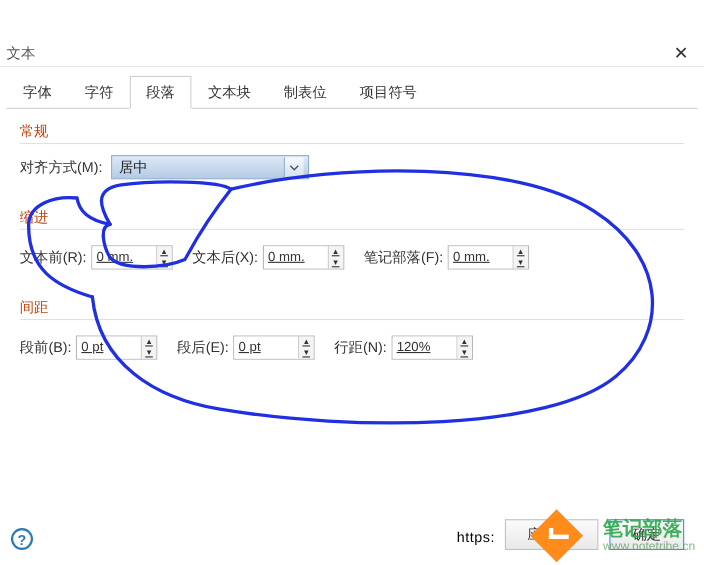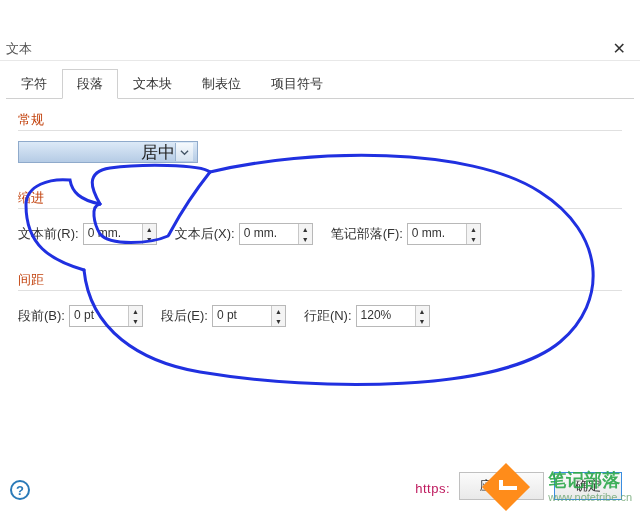--- a/index.html
+++ b/index.html
@@ -66,33 +66,34 @@
   .select {
     display: flex;
     align-items: center;
     width: 180px;
     height: 22px;
     background: linear-gradient(#dce9f7, #b5cbe5);
     border: 1px solid #8faacb;
     padding: 0 4px 0 6px;
     cursor: pointer;
   }
-  .select .val { flex: 1; font-size: 17px; color: #222; text-align: right; }
+  .select .val { flex: 1; font-size: 13px; color: #222; }
   .select .chev {
     width: 18px; height: 18px;
     display: flex; align-items: center; justify-content: center;
     border-left: 1px solid #9ab2cd;
     background: linear-gradient(#f5f9fd,#d6e3f0);
   }
   .spinner {
     display: flex;
     align-items: stretch;
     width: 74px;
     height: 22px;
     border: 1px solid #b8b8b8;
+    text-decoration: underline;
   }
   .spinner .val {
     flex: 1;
     padding: 2px 4px;
     font-size: 12px;
     color: #333;
     background: #fff;
   }
   .spinner .btns { display: flex; flex-direction: column; width: 14px; border-left: 1px solid #c8c8c8; }
   .spin-btn {
@@ -164,50 +165,52 @@
     transform: rotate(-45deg) translate(2px,-2px);
   }
   .watermark .txt { display:flex; flex-direction:column; line-height:1.1;margin-left:17px; }
   .watermark .cn { font-size: 18px; color: #2ca84a; font-weight: bold; opacity: .9; }
   .watermark .en { font-size: 11px; color: #6aa36f; opacity: .8; }
   .faint-url {
     position: absolute;
     right: 190px;
     bottom: 18px;
     font-size: 13px;
-    color: #be185d;
+    color: #000000;
     letter-spacing: .5px;
   }
   .ink-overlay {
     position: absolute;
     left: 0; top: 0;
     pointer-events: none;
   }
 </style>
 </head>
 <body>
 
 <div class="titlebar">
   <span class="title">文本</span>
   <span class="close">✕</span>
 </div>
 
 <div class="tabs">
+  <div class="tab">字体</div>
   <div class="tab">字符</div>
   <div class="tab active">段落</div>
   <div class="tab">文本块</div>
   <div class="tab">制表位</div>
   <div class="tab">项目符号</div>
 </div>
 
 <div class="content">
 
   <div class="group">
     <div class="group-title">常规</div>
     <div class="row">
+      <span class="label">对齐方式(M):</span>
       <div class="select">
         <span class="val">居中</span>
         <span class="chev">
           <svg width="9" height="9" viewBox="0 0 10 10">
               <path d="M1 3 L5 7 L9 3" fill="none" stroke="#456" stroke-width="1.4"></path>
             </svg>
         </span>
       </div>
     </div>
   </div>

